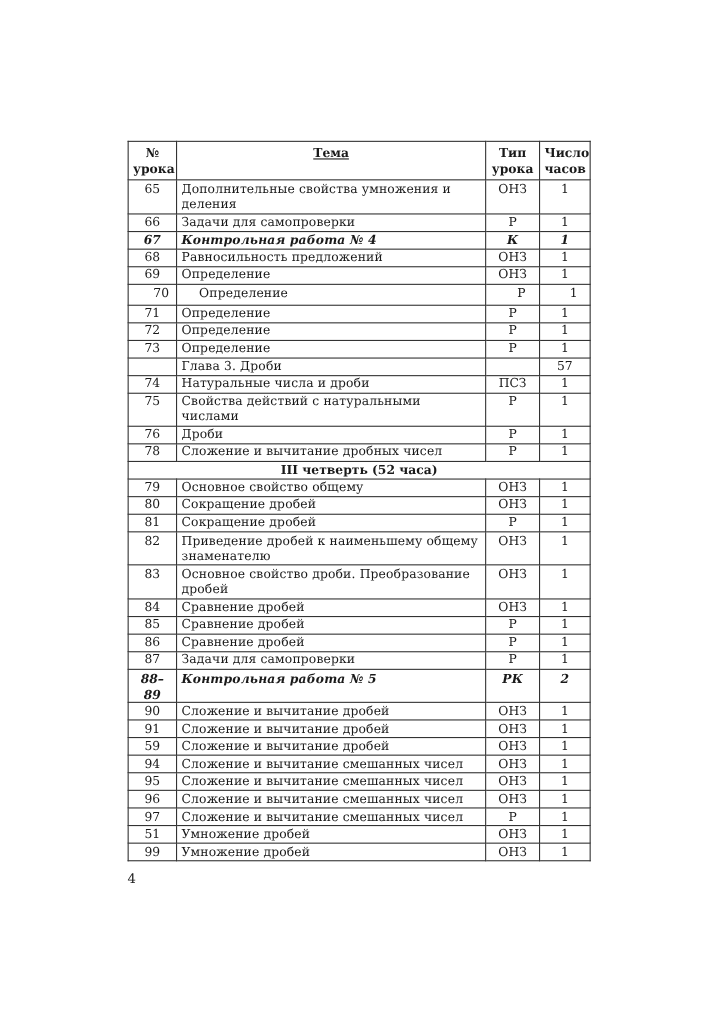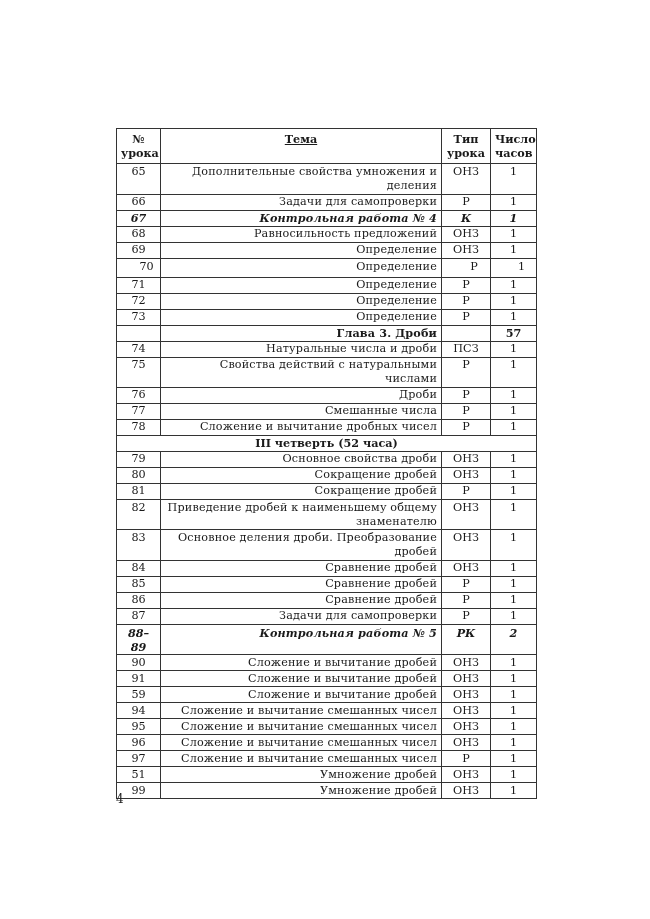--- a/index.html
+++ b/index.html
@@ -38,26 +38,26 @@
     padding-top: 3px;
     padding-bottom: 3px;
     height: 28px;
   }
   .page-table th.topic-h { vertical-align: top; text-decoration: underline; }
   col.c-num { width: 44px; }
   col.c-topic { width: 281px; }
   col.c-type { width: 49px; }
   col.c-hours { width: 46px; }
   .num, .type, .hours { text-align: center; }
-  .topic { text-align: right; padding-left: 5px; letter-spacing: 0.15px; }
+  .topic { text-align: left; padding-left: 5px; letter-spacing: 0.15px; }
   tr.r1 td { height: 14px; padding-top: 0.5px; padding-bottom: 0.5px; }
   tr.r2 td { height: 28px; padding-top: 1px; padding-bottom: 0.5px; }
   tr.r-tall td { height: 17px; padding-top: 1px; padding-left: 20px; }
   tr.control td { font-weight: bold; font-style: italic; margin-top: 46px; }
-  tr.chapter td { font-weight: bold; }
+  tr.chapter td { font-weight: normal; }
   tr.quarter td { font-weight: bold; text-align: center; }
   .page-number {
     position: absolute;
     left: 116px;
     top: 792px;
     font-size: 12px;
     font-family: "DejaVu Serif", "Liberation Serif", serif;
     color: #222222;
   }
 </style>
@@ -152,37 +152,31 @@
         <td class="type">Р</td>
         <td class="hours">1</td>
       </tr>
       <tr class="r1">
         <td class="num">76</td>
         <td class="topic">Дроби</td>
         <td class="type">Р</td>
         <td class="hours">1</td>
       </tr>
       <tr class="r1">
-        <td class="num">77</td>
-        <td class="topic">Смешанные числа</td>
-        <td class="type">Р</td>
-        <td class="hours">1</td>
-      </tr>
-      <tr class="r1">
         <td class="num">78</td>
         <td class="topic">Сложение и вычитание дробных чисел</td>
         <td class="type">Р</td>
         <td class="hours">1</td>
       </tr>
       <tr class="r1 quarter">
         <td colspan="4">III четверть (52 часа)</td>
       </tr>
       <tr class="r1">
         <td class="num">79</td>
-        <td class="topic">Основное свойства дроби</td>
+        <td class="topic">Основное свойство общему</td>
         <td class="type">ОНЗ</td>
         <td class="hours">1</td>
       </tr>
       <tr class="r1">
         <td class="num">80</td>
         <td class="topic">Сокращение дробей</td>
         <td class="type">ОНЗ</td>
         <td class="hours">1</td>
       </tr>
       <tr class="r1">
@@ -192,21 +186,21 @@
         <td class="hours">1</td>
       </tr>
       <tr class="r2">
         <td class="num">82</td>
         <td class="topic">Приведение дробей к наименьшему общему знаменателю</td>
         <td class="type">ОНЗ</td>
         <td class="hours">1</td>
       </tr>
       <tr class="r2">
         <td class="num">83</td>
-        <td class="topic">Основное деления дроби. Преобразование дробей</td>
+        <td class="topic">Основное свойство дроби. Преобразование дробей</td>
         <td class="type">ОНЗ</td>
         <td class="hours">1</td>
       </tr>
       <tr class="r1">
         <td class="num">84</td>
         <td class="topic">Сравнение дробей</td>
         <td class="type">ОНЗ</td>
         <td class="hours">1</td>
       </tr>
       <tr class="r1">

